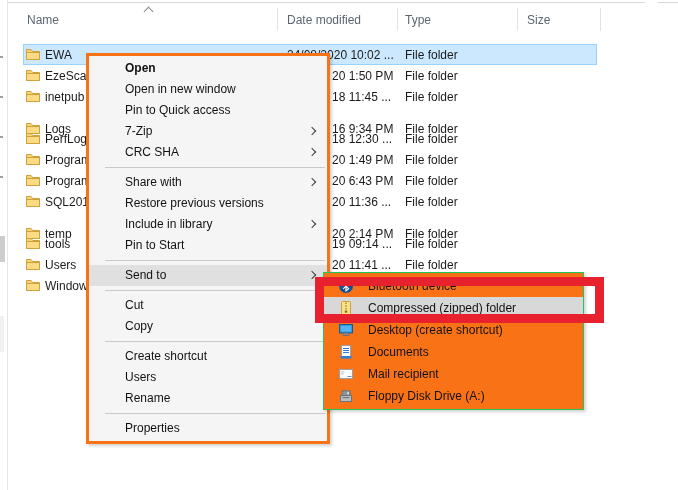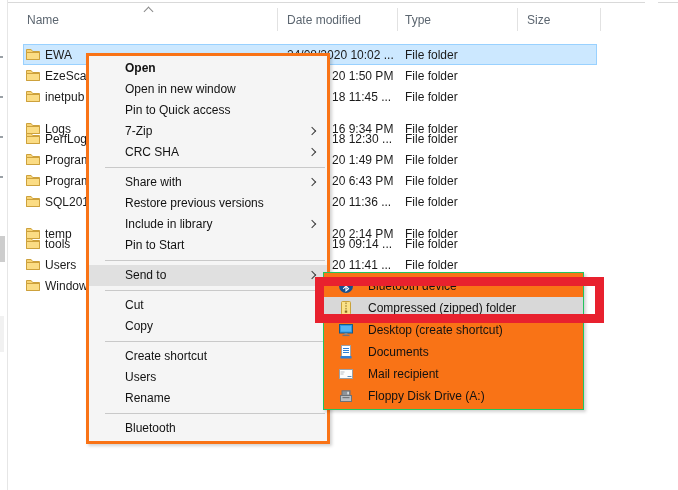--- a/index.html
+++ b/index.html
@@ -252,21 +252,21 @@
       <div class="menu-sep"></div>
       <div class="menu-item hl"><span>Send to</span><span class="chev"></span></div>
       <div class="menu-sep"></div>
       <div class="menu-item"><span>Cut</span></div>
       <div class="menu-item"><span>Copy</span></div>
       <div class="menu-sep"></div>
       <div class="menu-item"><span>Create shortcut</span></div>
       <div class="menu-item"><span>Users</span></div>
       <div class="menu-item"><span>Rename</span></div>
       <div class="menu-sep"></div>
-      <div class="menu-item"><span>Bluetooth</span></div>
+      <div class="menu-item"><span>Properties</span></div>
     </div>
 
   <div id="send-to-menu">
       <div class="sub-item"><span class="sub-icon">
           <svg viewBox="0 0 16 16">
             <circle cx="8" cy="8" r="7" fill="#17508f"></circle>
             <path d="M5.2 5.2 L10.6 10.6 L8 12.8 L8 3.2 L10.6 5.4 L5.2 10.8" fill="none" stroke="#fff" stroke-width="1.1"></path>
           </svg>
         </span><span>Bluetooth device</span></div>
       <div class="sub-item hl"><span class="sub-icon">

